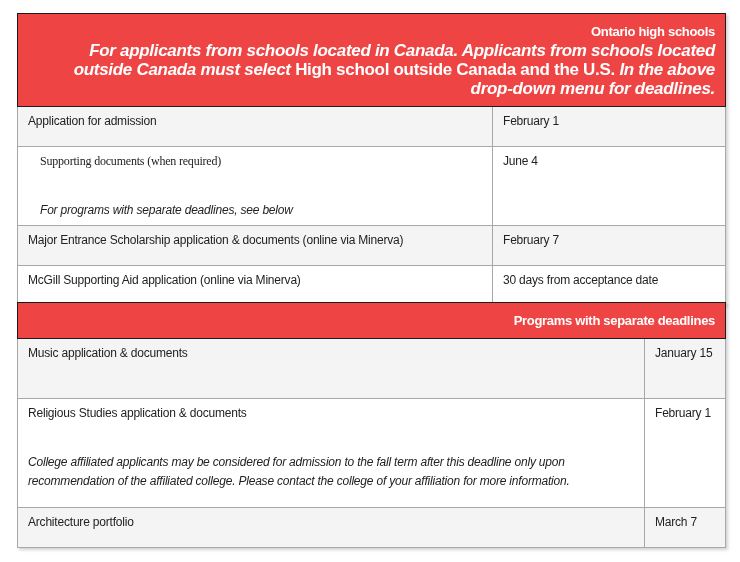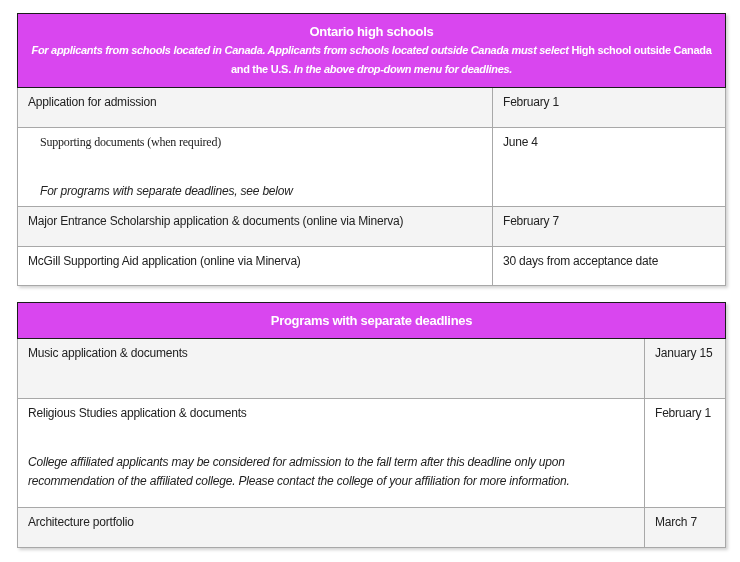--- a/index.html
+++ b/index.html
@@ -20,33 +20,33 @@
       left: 17px;
       width: 708px;
       border-collapse: collapse;
       box-shadow: 2px 2px 3px rgba(0,0,0,0.18);
       table-layout: fixed;
     }
     .table-1 { top: 13px; }
     .table-2 { top: 302px; }
 
     .deadline-table th {
-      background: #d946ef;
+      background: #ef4444;
       color: #ffffff;
-      text-align: center;
+      text-align: right;
       font-weight: bold;
       padding: 8px 10px 8px 10px;
       font-size: 13px;
       line-height: 19px;
       border: 1px solid #1c1c1c;
       letter-spacing: -0.3px;
     }
     .deadline-table th .sub {
       display: block;
-      font-size: 11px;
+      font-size: 17px;
       line-height: 19px;
     }
     .deadline-table th .sub em {
       font-style: italic;
     }
     .deadline-table th .sub .plain {
       font-style: normal;
     }
 
     .deadline-table td {

